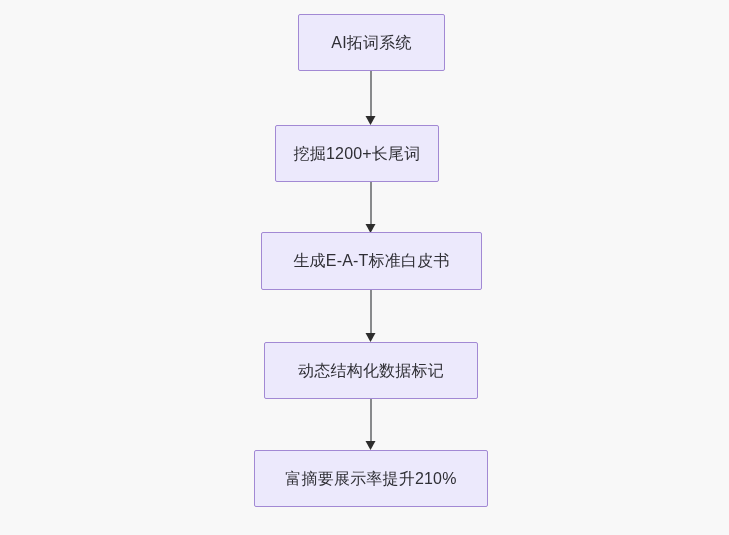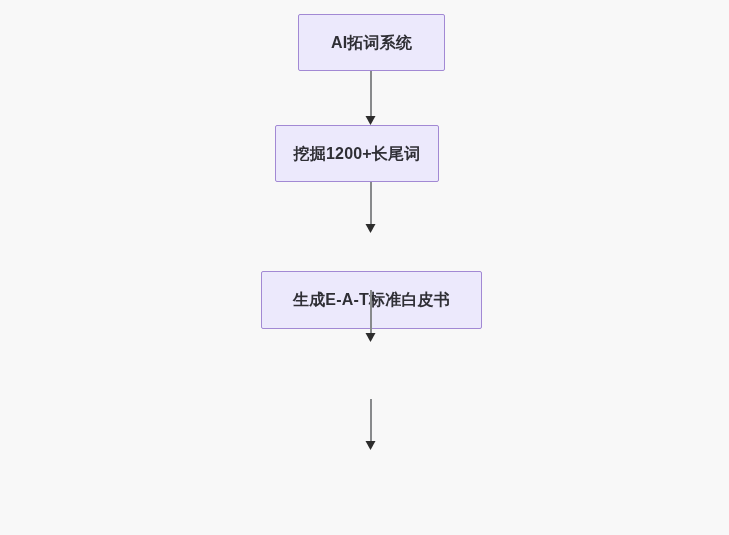--- a/index.html
+++ b/index.html
@@ -25,21 +25,20 @@
     border: 1.4px solid #a289d4;
     border-radius: 2px;
     display: flex;
     align-items: center;
     justify-content: center;
     color: #2f2f35;
     font-size: 16px;
     line-height: 1;
     letter-spacing: 0.2px;
     white-space: nowrap;
-    font-weight: bold;
   }
   .edge {
     position: absolute;
     width: 0;
   }
   .edge-line {
     position: absolute;
     left: 0;
     top: 0;
     width: 2px;
@@ -73,29 +72,35 @@
 
   <div class="node" style="left:275px; top:125px; width:164px; height:57px;">
     <span>挖掘1200+长尾词</span>
   </div>
 
   <div class="edge" style="left:371px; top:182px; height:51px;">
     <div class="edge-line" style="height:42px;"></div>
     <div class="edge-head" style="top:42px;"></div>
   </div>
 
-  <div class="node" style="left:261px; top:232px; width:221px; height:58px;margin-top:39px;">
+  <div class="node" style="left:261px; top:232px; width:221px; height:58px;">
     <span>生成E-A-T标准白皮书</span>
   </div>
 
   <div class="edge" style="left:371px; top:290px; height:52px;">
     <div class="edge-line" style="height:43px;"></div>
     <div class="edge-head" style="top:43px;"></div>
   </div>
 
+  <div class="node" style="left:264px; top:342px; width:214px; height:57px;">
+    <span>动态结构化数据标记</span>
+  </div>
 
   <div class="edge" style="left:371px; top:399px; height:51px;">
     <div class="edge-line" style="height:42px;"></div>
     <div class="edge-head" style="top:42px;"></div>
   </div>
 
+  <div class="node" style="left:254px; top:450px; width:234px; height:57px;">
+    <span>富摘要展示率提升210%</span>
+  </div>
 
 </div>
 
 </body></html>

